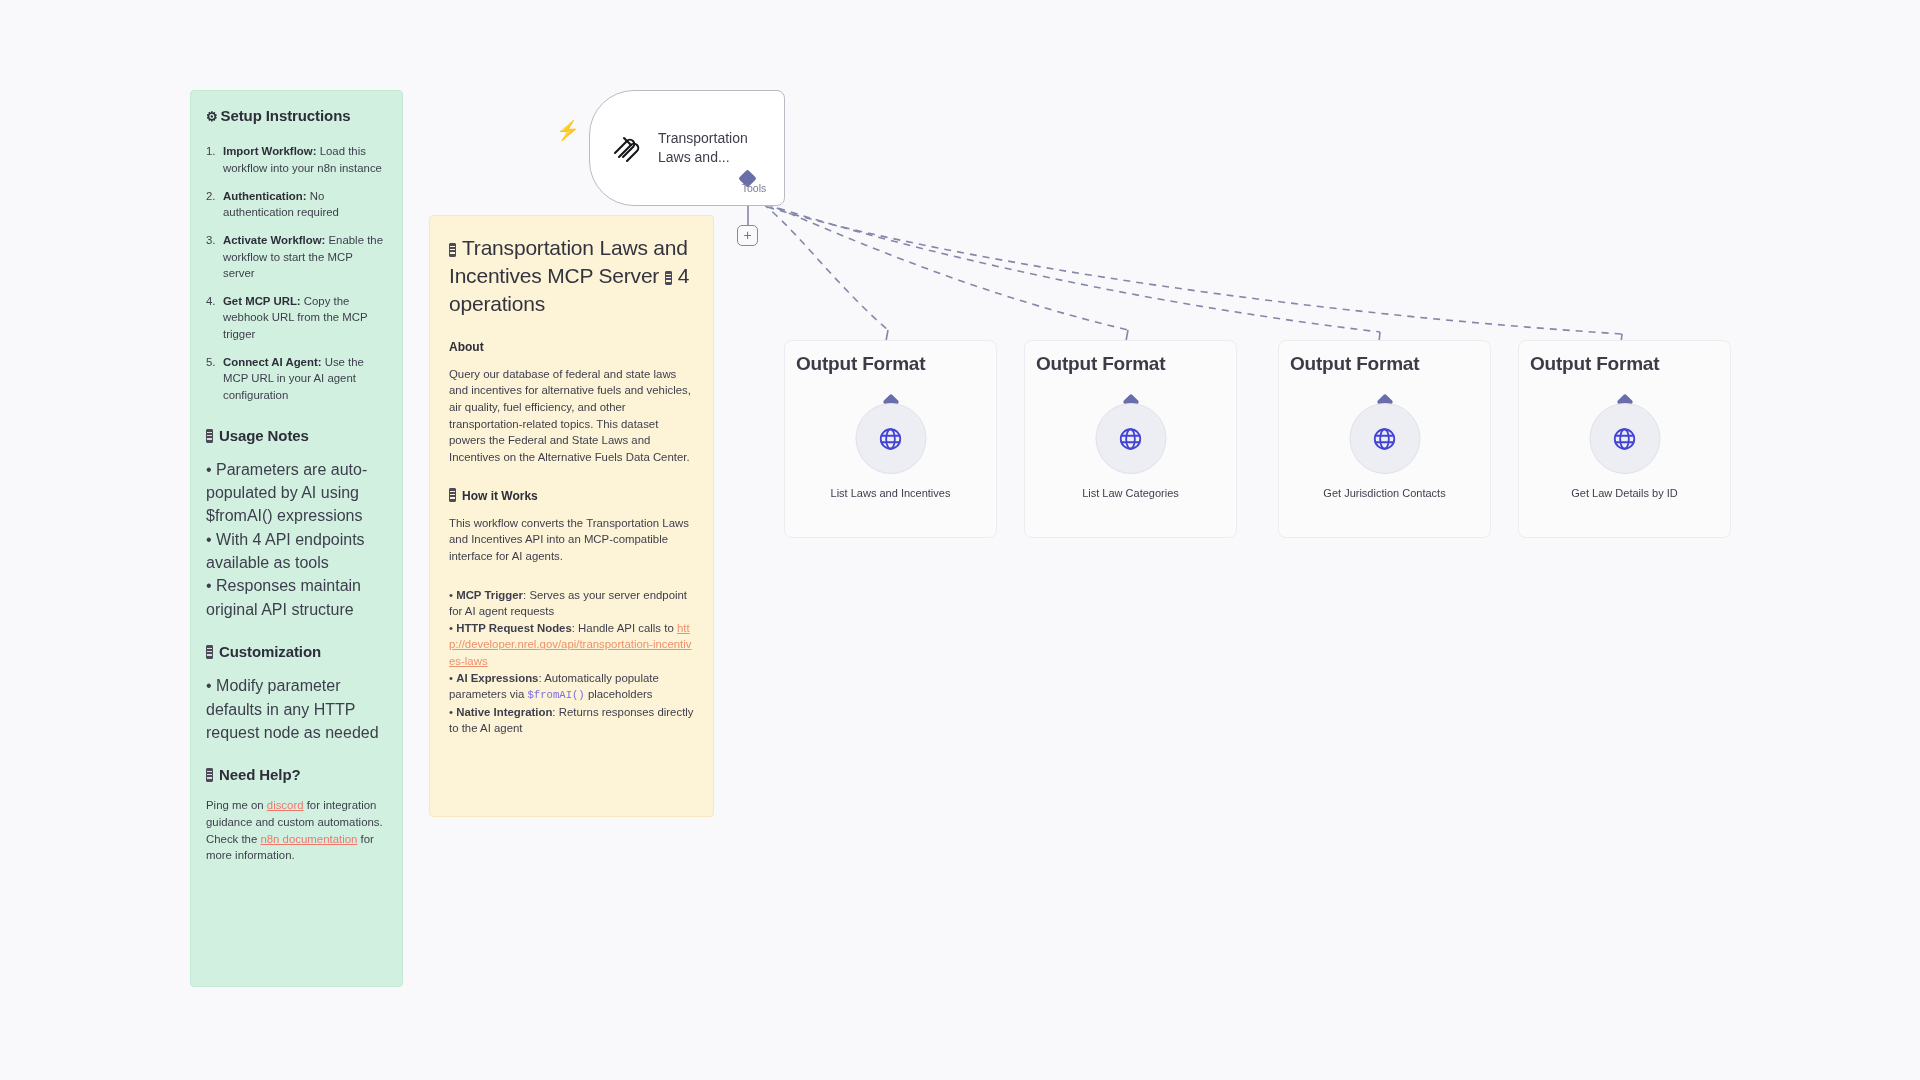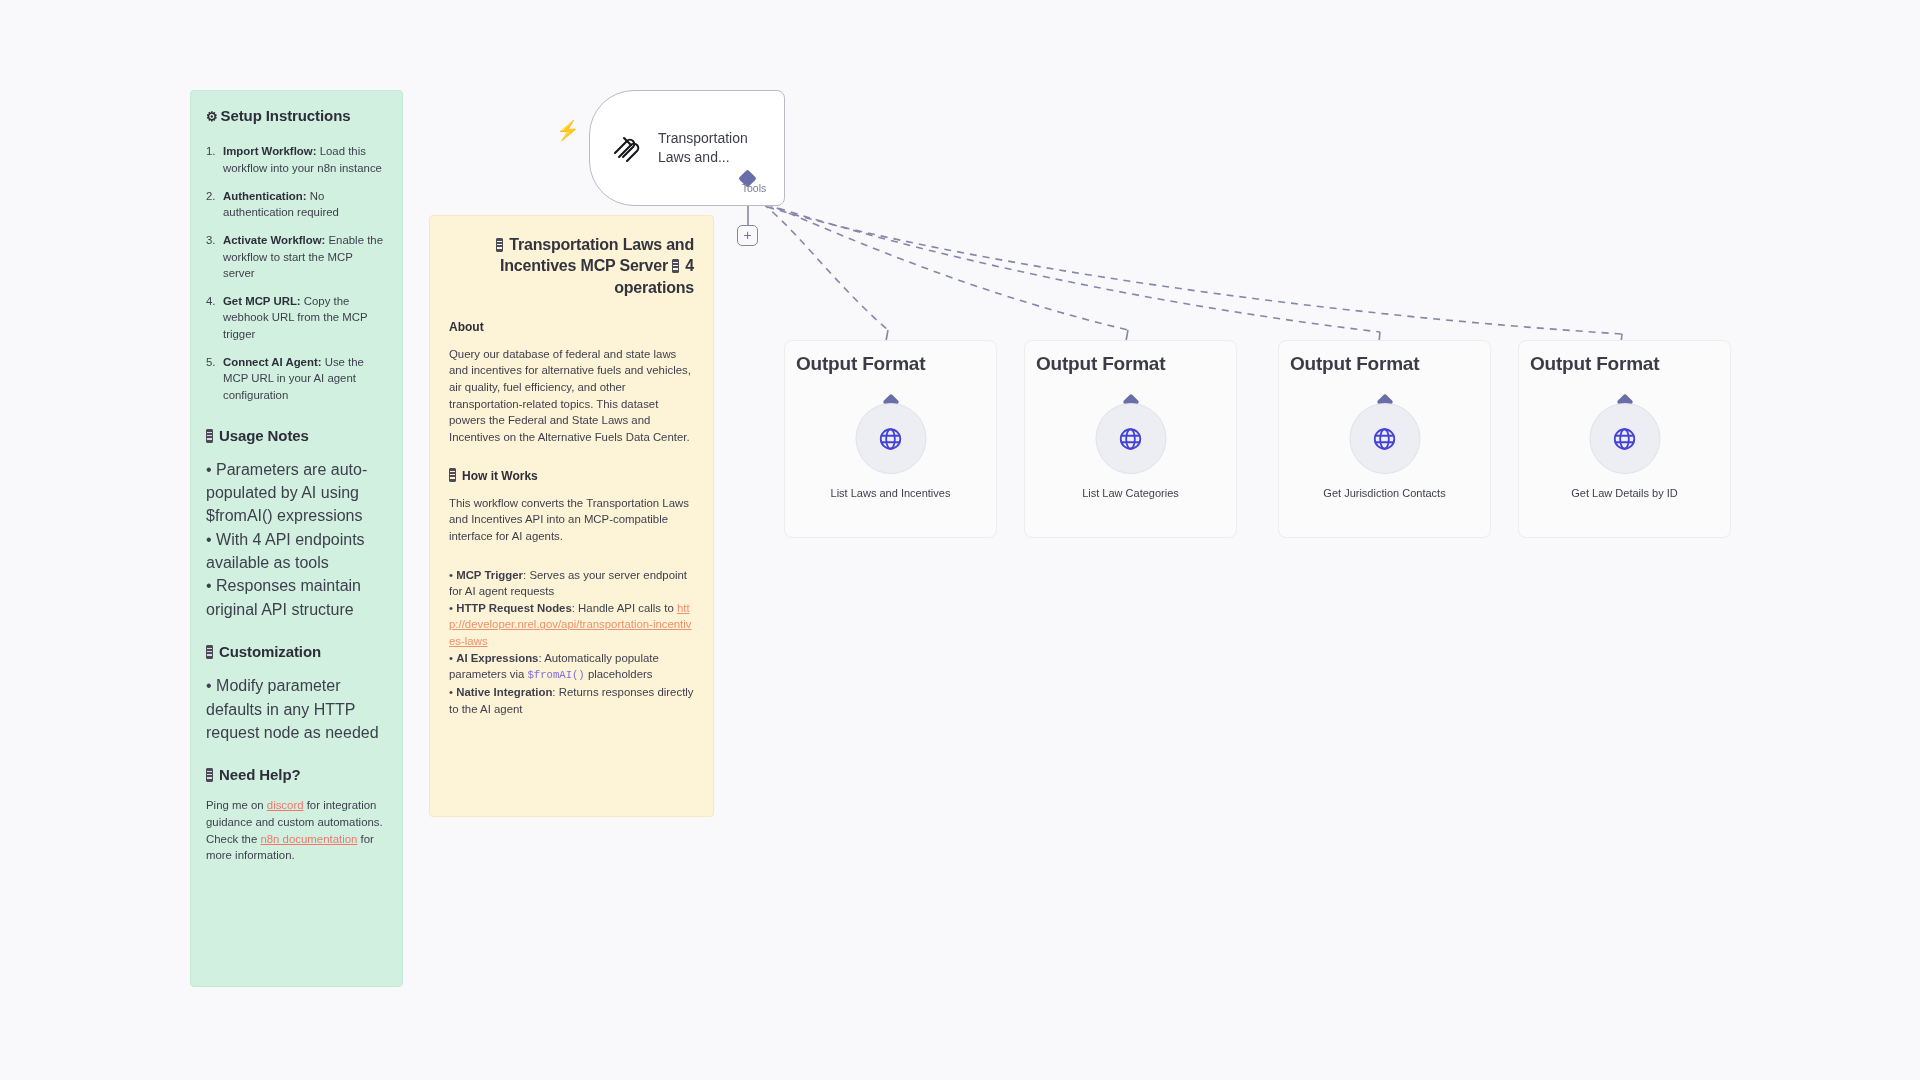--- a/index.html
+++ b/index.html
@@ -57,26 +57,25 @@
 
   .sn-h1 {
     font-size: 15px;
     font-weight: bold;
     color: #2d2e3a;
     line-height: 1.22;
     letter-spacing: -0.1px;
   }
 
   .sticky-yellow .sn-title {
-    font-size: 16px;
-    font-weight: bold;
+    font-size: 21px;
+    font-weight: normal;
     color: #33343f;
     line-height: 1.33;
     letter-spacing: -0.2px;
-    text-align: right;
   }
 
   .sn-h2 {
     font-size: 15px;
     font-weight: bold;
     color: #2d2e3a;
     margin-bottom: 2px;
     letter-spacing: -0.1px;
   }
 

